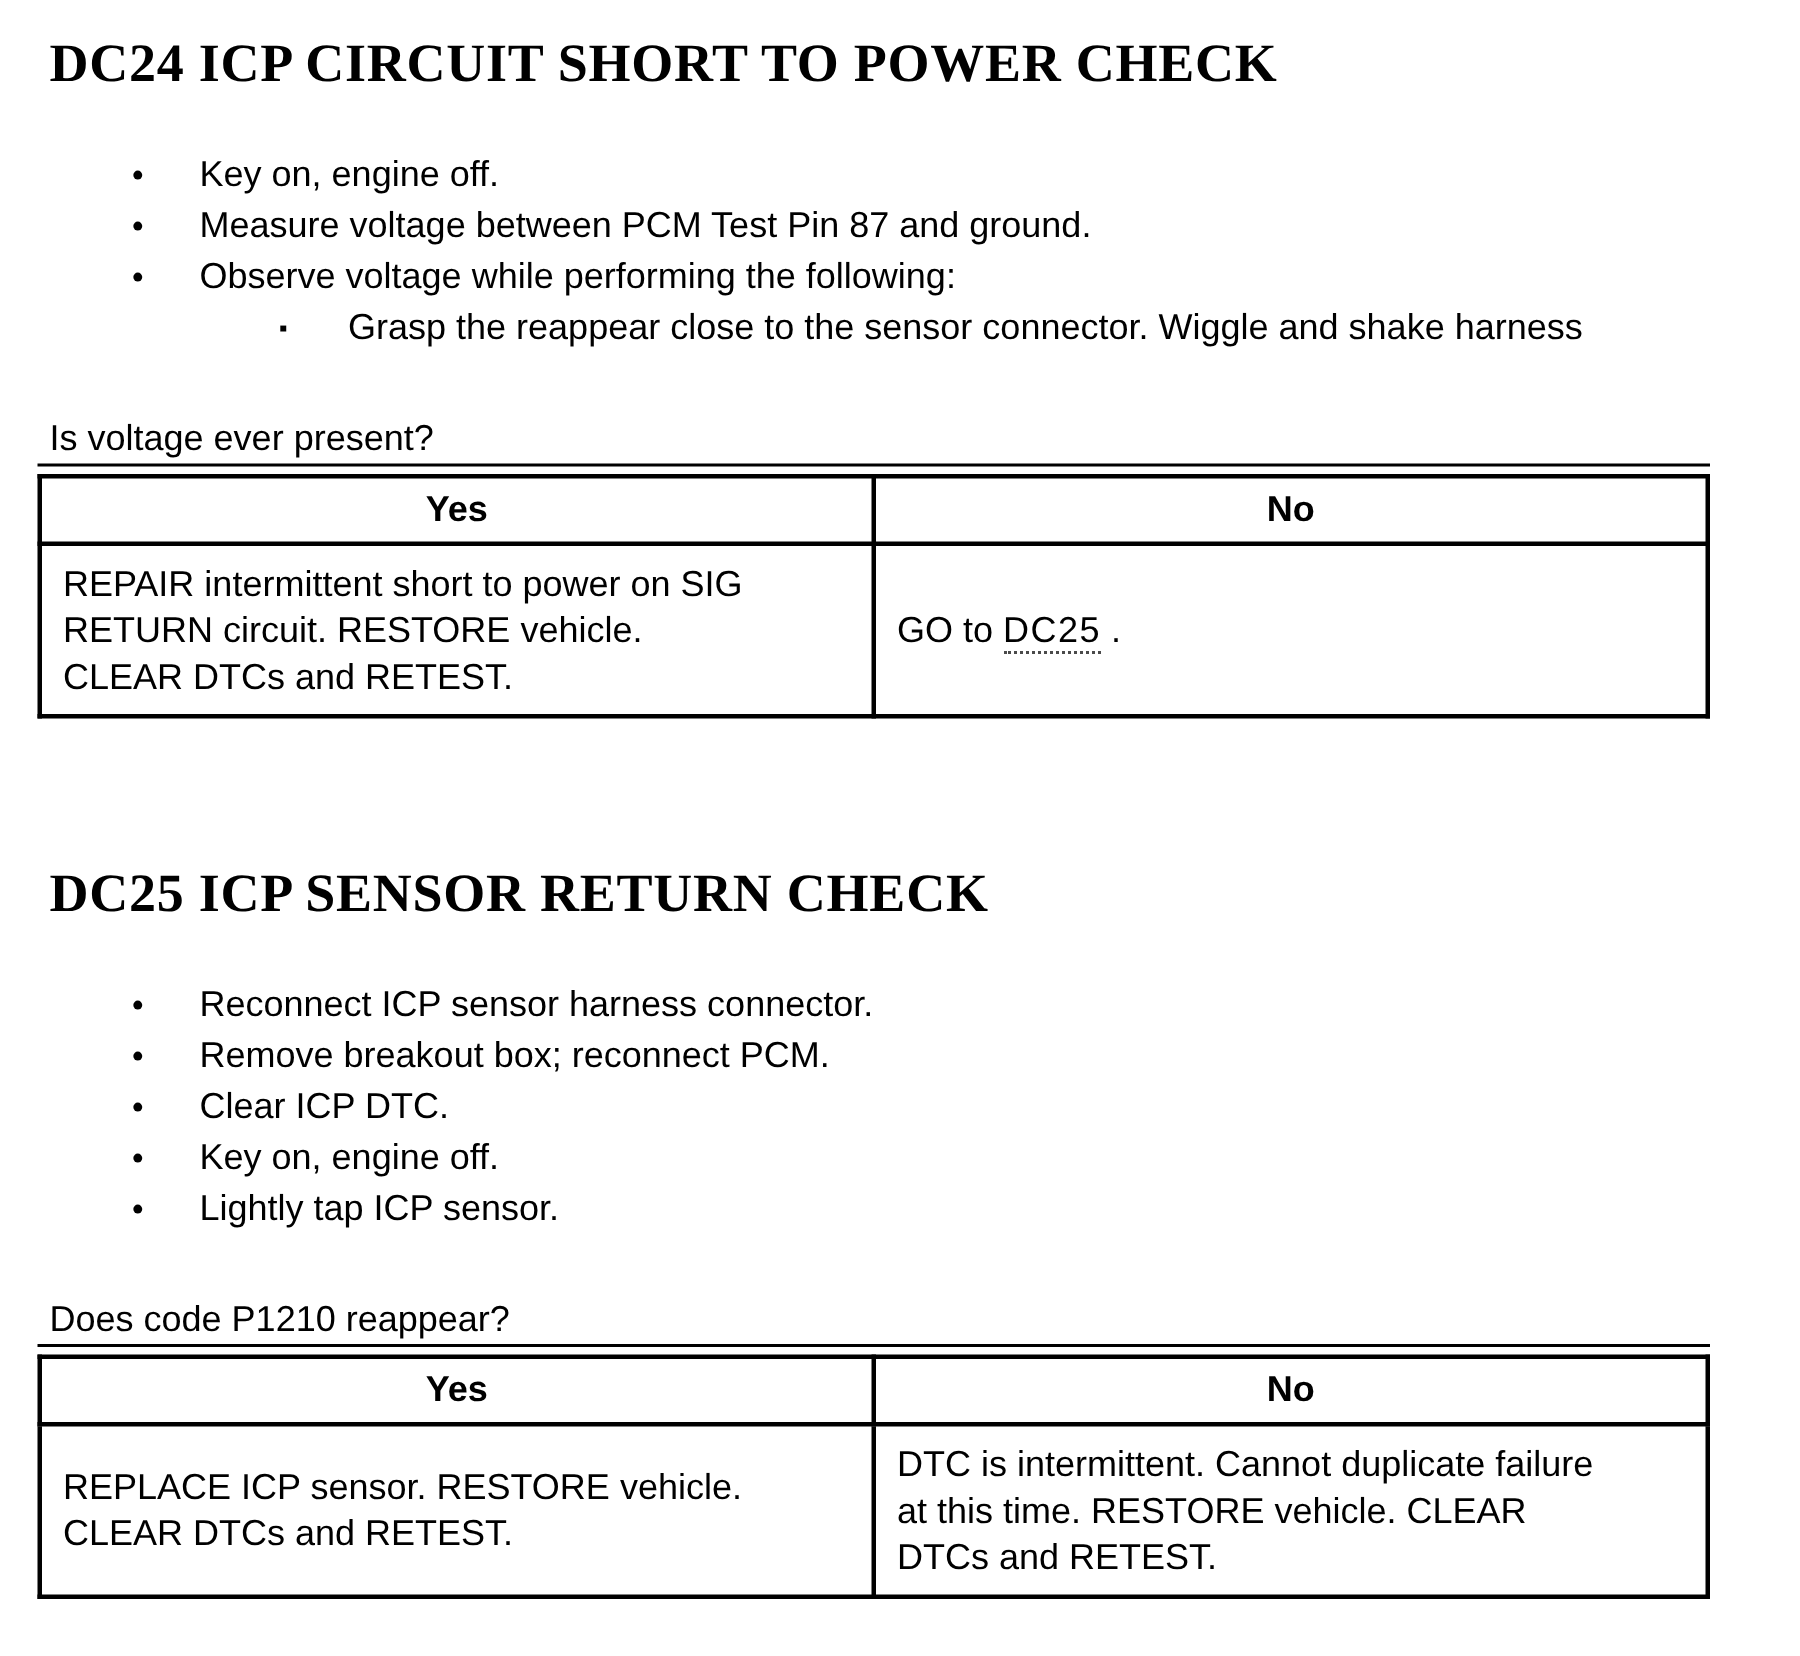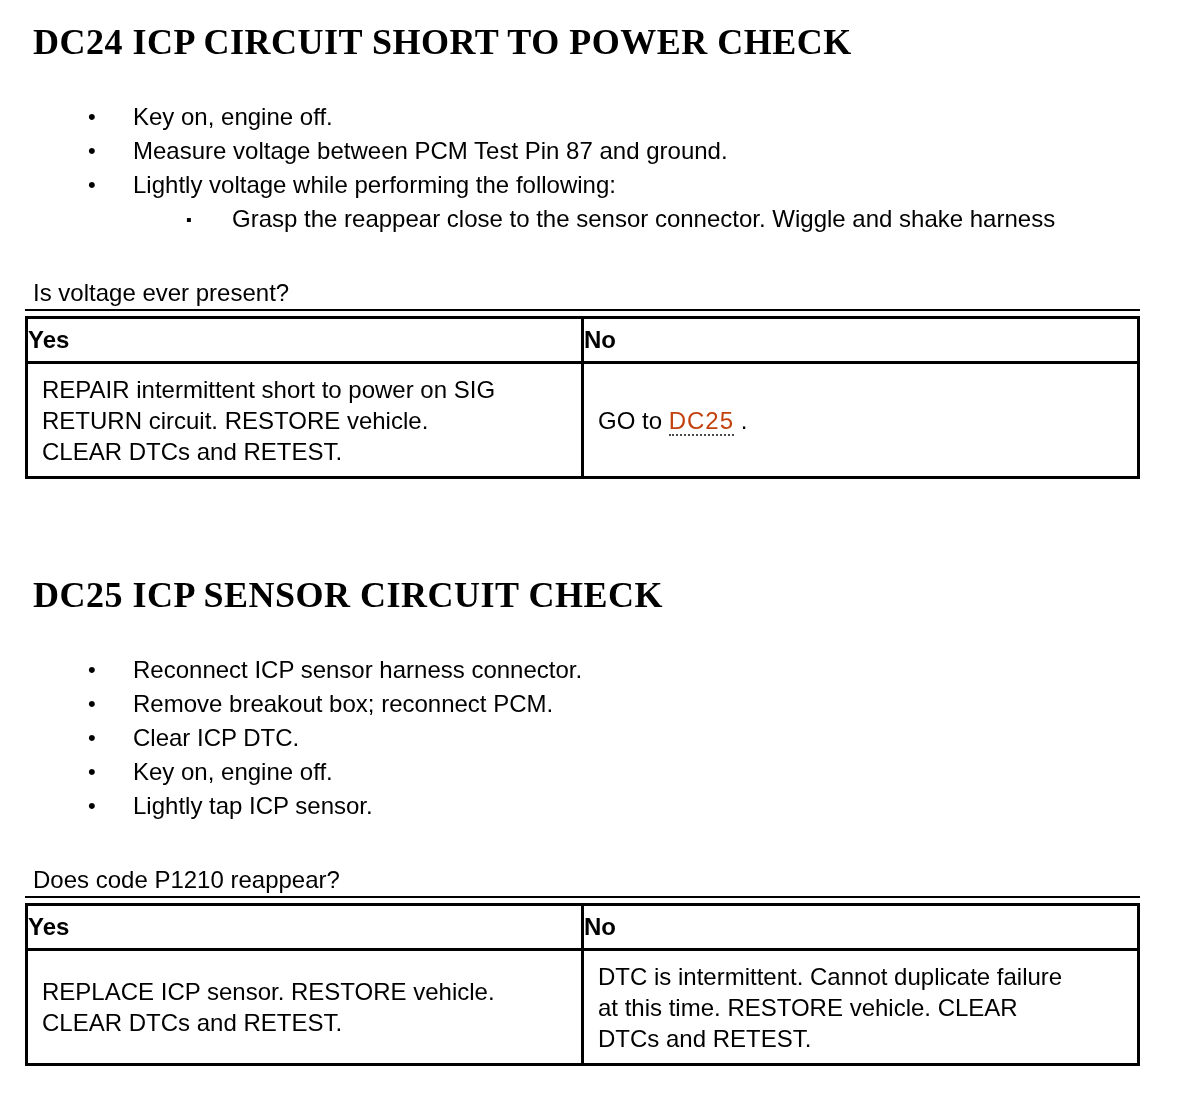--- a/index.html
+++ b/index.html
@@ -35,31 +35,31 @@
     padding:0 0 3px 8px;
   }
 
   .decision-table {
     width:1115px; margin:5px 0 0 25px;
     border-collapse:collapse; table-layout:fixed;
   }
   .decision-table th {
     border:3px solid #000;
     font-size:24px; font-weight:bold;
-    height:42px; text-align:left; vertical-align:middle;
+    height:42px; text-align:center; vertical-align:middle;
     padding:0;
   }
   .decision-table td {
     border:3px solid #000;
     font-size:24px; line-height:31px;
     padding:5px 14px; vertical-align:middle;
     height:102px;
   }
   .doc-link {
-    color:#c2410c;
+    color:#000000;
     border-bottom:2px dotted #4a4a4a;
     letter-spacing:1px;
     cursor:pointer;
   }
   .line { display:block; }
 </style>
 </head>
 <body>
 
 <div class="page">
@@ -71,21 +71,21 @@
       <div class="step">
         <span class="glyph">•</span>
         <span>Key on, engine off.</span>
       </div>
       <div class="step">
         <span class="glyph">•</span>
         <span>Measure voltage between PCM Test Pin 87 and ground.</span>
       </div>
       <div class="step">
         <span class="glyph">•</span>
-        <span>Lightly voltage while performing the following:</span>
+        <span>Observe voltage while performing the following:</span>
       </div>
       <div class="substep">
         <span class="glyph">▪</span>
         <span>
           <span class="line">Grasp the reappear close to the sensor connector. Wiggle and shake harness</span>
         </span>
       </div>
     </div>
 
     <div class="question">Is voltage ever present?</div>
@@ -102,21 +102,21 @@
           <span class="line">RETURN circuit. RESTORE vehicle.</span>
           <span class="line">CLEAR DTCs and RETEST.</span>
         </td>
         <td><span>GO to </span><span class="doc-link">DC25</span><span> .</span></td>
       </tr>
     </tbody>
       </table>
   </section>
 
   <section class="sec-dc25">
-    <h1 class="section-title">DC25 ICP SENSOR CIRCUIT CHECK</h1>
+    <h1 class="section-title">DC25 ICP SENSOR RETURN CHECK</h1>
 
     <div class="steps">
       <div class="step">
         <span class="glyph">•</span>
         <span>Reconnect ICP sensor harness connector.</span>
       </div>
       <div class="step">
         <span class="glyph">•</span>
         <span>Remove breakout box; reconnect PCM.</span>
       </div>

